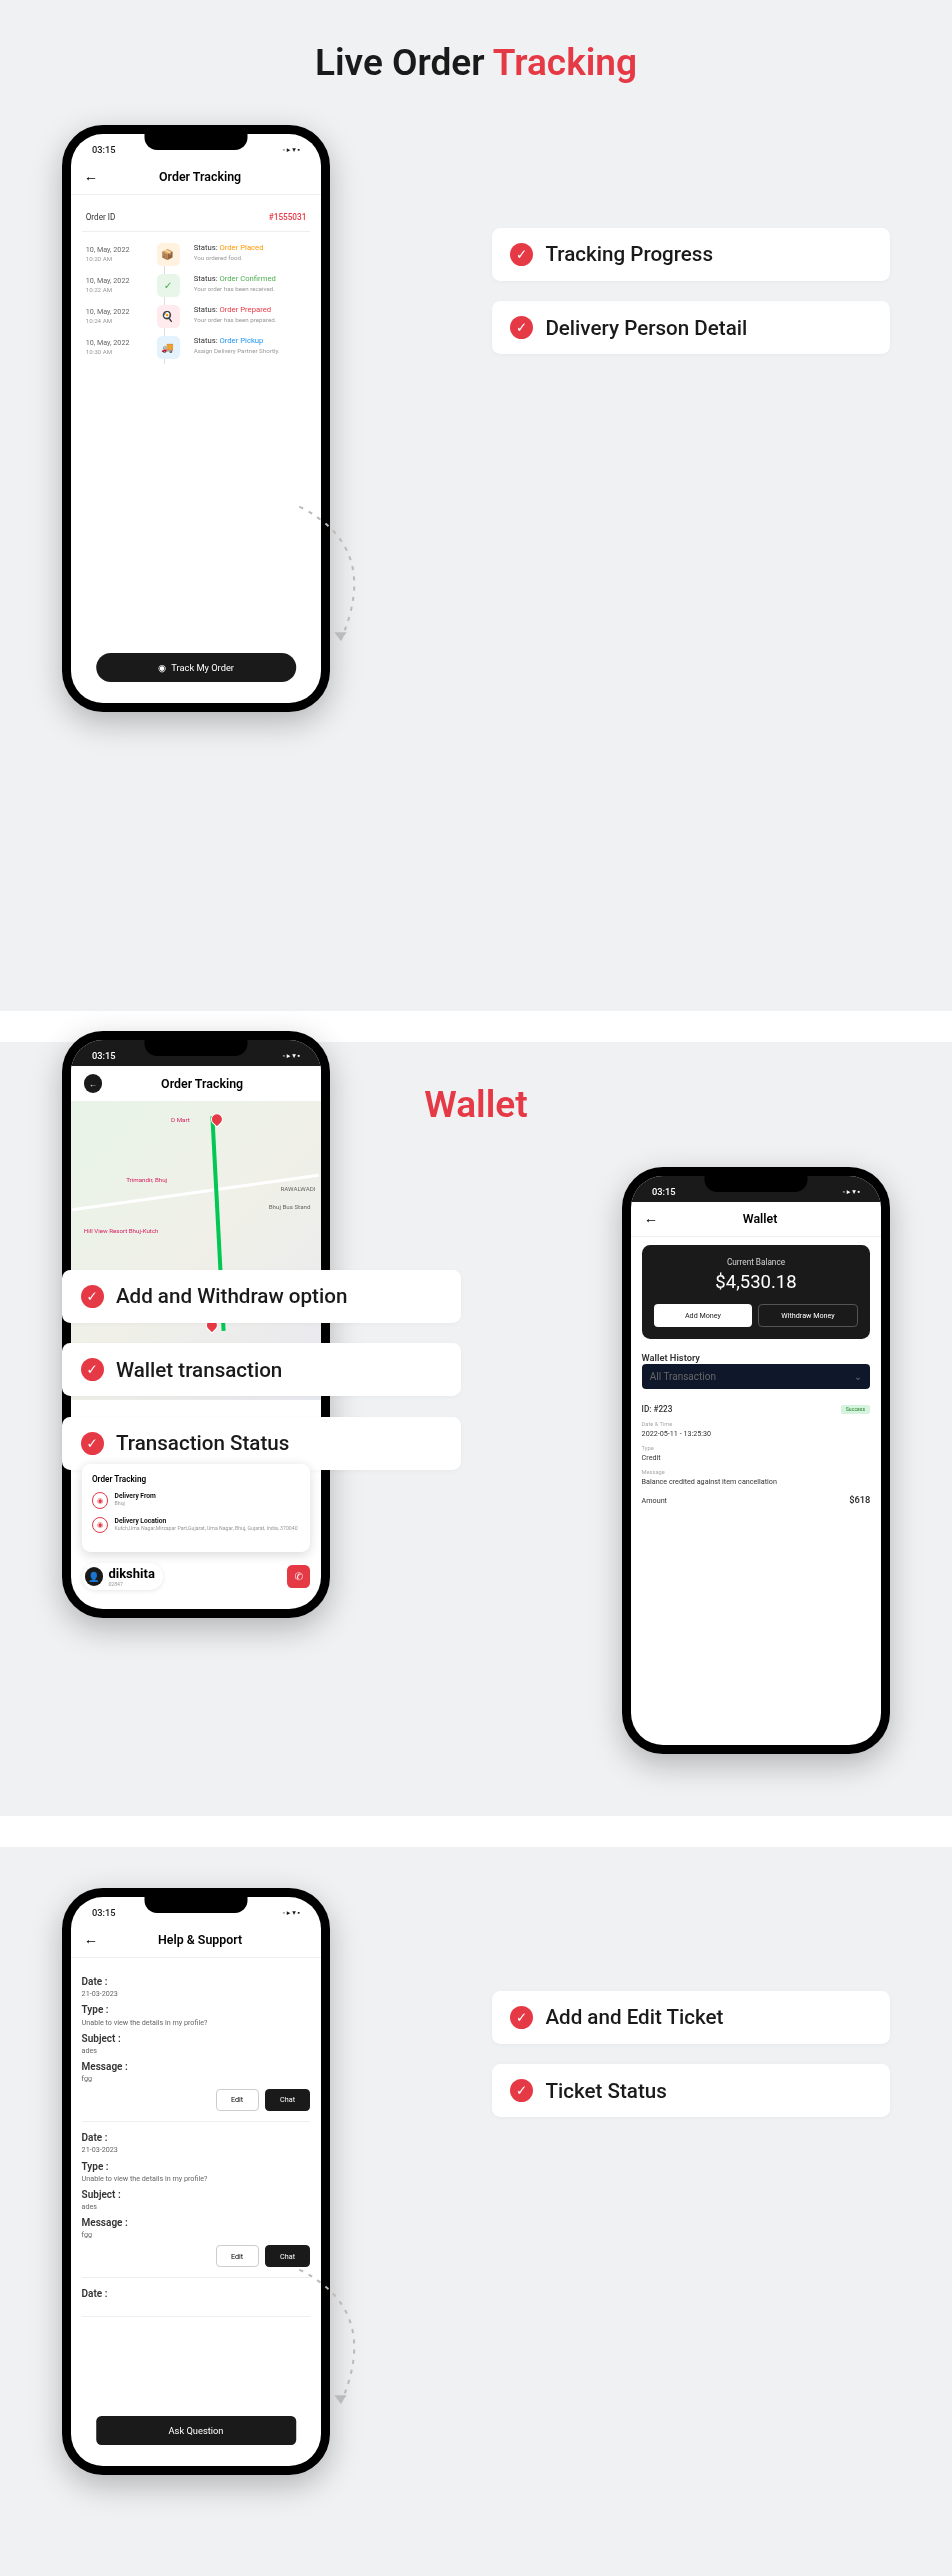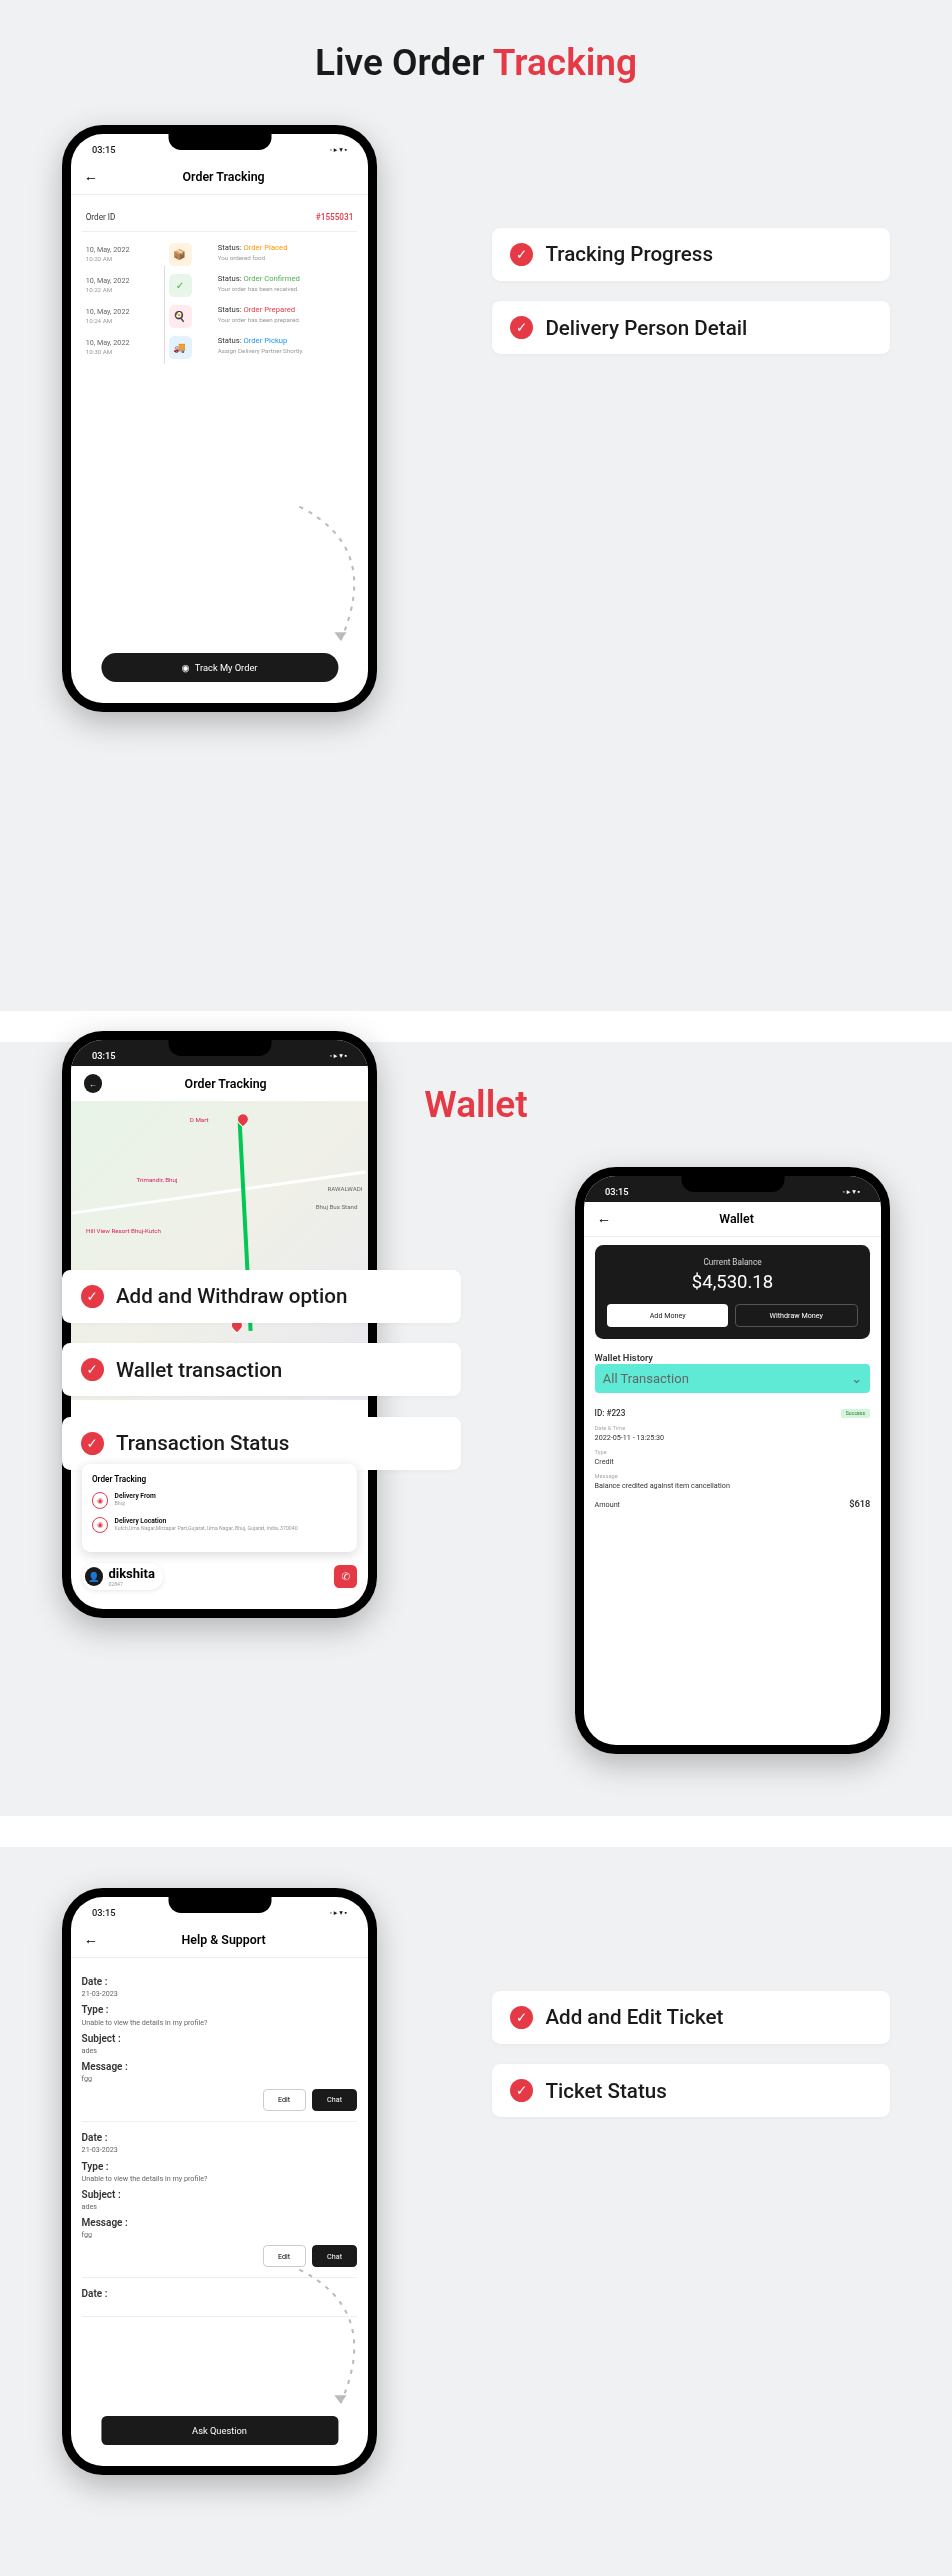--- a/index.html
+++ b/index.html
@@ -9,34 +9,34 @@
 .section-title .accent{color:#e63946}
 .content-row{display:flex;align-items:flex-start;gap:31px;position:relative}
 .content-row.reverse{flex-direction:row-reverse}
 .phones-col{display:flex;flex-direction:column;gap:20.6px;position:relative;flex:1}
 .phones-stagger{position:relative;height:824px}
 .phone-pos-1{position:absolute;top:0;left:0}
 .phone-pos-2{position:absolute;top:319px;right:0}
 .features-col{display:flex;flex-direction:column;gap:20.6px;flex:1;padding-top:103px}
 .feature-pill{background:#fff;border-radius:8.2px;padding:14.4px 18.5px;display:flex;align-items:center;gap:12.4px;font-size:20.6px;font-weight:500;color:#1a1a1a;box-shadow:0 1px 4.1px rgba(0,0,0,0.04)}
 .feature-check{width:23px;height:23px;background:#e63946;border-radius:50%;display:flex;align-items:center;justify-content:center;color:#fff;font-size:13.4px;flex-shrink:0}
-.phone{width:315px;height:587px;background:#000;border-radius:41px;padding:9.3px;position:relative;box-shadow:0 10.3px 31px rgba(0,0,0,0.25)}
+.phone{width:268px;height:587px;background:#000;border-radius:41px;padding:9.3px;position:relative;box-shadow:0 10.3px 31px rgba(0,0,0,0.25)}
 .phone-screen{width:100%;height:100%;background:#fff;border-radius:32px;overflow:hidden;position:relative}
 .notch{position:absolute;top:0;left:50%;transform:translateX(-50%);width:103px;height:15.5px;background:#000;border-radius:0 0 12.4px 12.4px;z-index:100}
 .status-bar{height:26px;display:flex;justify-content:space-between;align-items:center;padding:4.1px 20.6px 0;font-size:9.3px;color:#1a1a1a;font-weight:500}
 .status-bar.dark{background:#1a1a1a;color:#fff}
 .status-icons{display:flex;gap:4.1px;font-size:7.2px}
 .screen-header{display:flex;align-items:center;padding:8.2px 12.4px;gap:8.2px;border-bottom:0.5px solid #eee}
 .back-arrow{font-size:14.4px;cursor:pointer}
 .screen-title{flex:1;text-align:center;font-size:12.4px;font-weight:600;margin-right:14.4px}
 .screen-body{padding:8.2px 10.3px;height:calc(100% - 57px);overflow:hidden;font-size:8.2px;color:#333}
 .order-id-row{display:flex;justify-content:space-between;padding:9.3px 4.1px;border-bottom:0.5px solid #eee;margin-bottom:10.3px}
 .order-id-value{color:#e63946;font-weight:500}
 .timeline{padding-left:4.1px}
-.timeline-item{display:flex;gap:26px;margin-bottom:8.2px;position:relative}
+.timeline-item{display:flex;gap:14px;margin-bottom:8.2px;position:relative}
 .timeline-date{width:57px;font-size:7.2px;color:#666;padding-top:2.1px}
 .timeline-date .time{font-size:6.2px;color:#999}
 .timeline-icon{width:23px;height:23px;border-radius:5.2px;display:flex;align-items:center;justify-content:center;font-size:10.3px;position:relative;z-index:2;background:#fff}
 .timeline-icon.placed{background:#fff3e0;color:#ff9800}
 .timeline-icon.confirmed{background:#e8f5e9;color:#4caf50}
 .timeline-icon.prepared{background:#ffebee;color:#e63946}
 .timeline-icon.pickup{background:#e3f2fd;color:#2196f3}
 .timeline-content{flex:1}
 .timeline-status{font-size:7.7px;margin-bottom:2.1px}
 .timeline-status .st-placed{color:#ff9800}
@@ -68,21 +68,21 @@
 .map-driver-id{font-size:5.2px;color:#999}
 .map-call{width:23px;height:23px;background:#e63946;border-radius:5.2px;color:#fff;display:flex;align-items:center;justify-content:center;font-size:10.3px;cursor:pointer}
 .wallet-balance{background:#1a1a1a;color:#fff;border-radius:8.2px;padding:12.4px;text-align:center;margin-bottom:12.4px}
 .wallet-bal-label{font-size:8.2px;opacity:0.8;margin-bottom:4.1px}
 .wallet-bal-amount{font-size:18.5px;font-weight:400;margin-bottom:10.3px}
 .wallet-btns{display:flex;gap:6.2px}
 .wallet-btn{flex:1;padding:6.2px;border-radius:4.1px;font-size:7.2px;border:none;cursor:pointer}
 .wallet-btn.add{background:#fff;color:#1a1a1a}
 .wallet-btn.withdraw{background:transparent;border:0.5px solid #555;color:#fff}
 .wallet-history-title{font-size:9.3px;font-weight:600;margin-bottom:1px}
-.wallet-filter{background:#5eead4;border-radius:4.1px;padding:7.2px 8.2px;display:flex;justify-content:space-between;align-items:flex-end;font-size:13px;color:#666;margin-bottom:10.3px;cursor:pointer}
+.wallet-filter{background:#0f172a;border-radius:4.1px;padding:7.2px 8.2px;display:flex;justify-content:space-between;align-items:flex-end;font-size:10px;color:#666;margin-bottom:10.3px;cursor:pointer}
 .wallet-tx{padding:4.1px 0}
 .wallet-tx-row{display:flex;justify-content:space-between;align-items:flex-end;margin-bottom:2.1px}
 .wallet-tx-id{font-size:8.2px;font-weight:500}
 .wallet-tx-badge{background:#d4f4dd;color:#2e7d32;font-size:5.2px;padding:1.5px 5.2px;border-radius:2.1px}
 .wallet-tx-field{margin-top:7.2px}
 .wallet-tx-label{font-size:5.7px;color:#aaa;margin-bottom:2.1px}
 .wallet-tx-value{font-size:7.2px;color:#333}
 .wallet-tx-amount{font-size:9.3px;font-weight:600;text-align:right}
 .support-ticket{border-bottom:0.5px solid #eee;padding:10.3px 0}
 .support-field{margin-bottom:6.2px}

